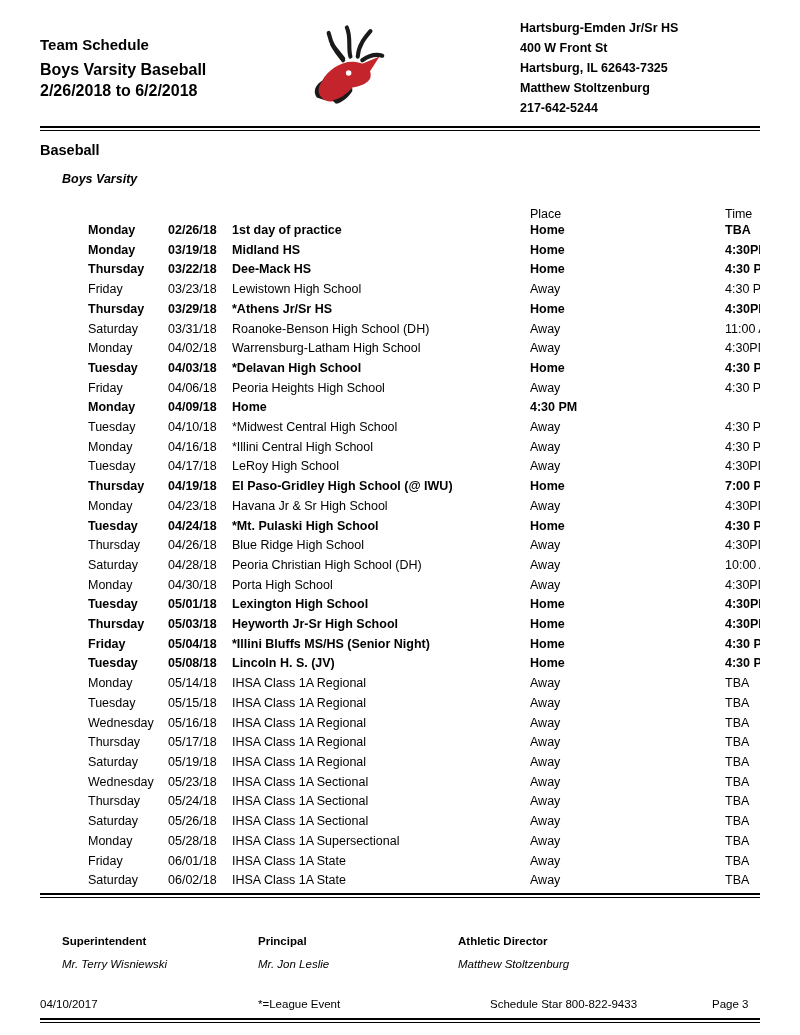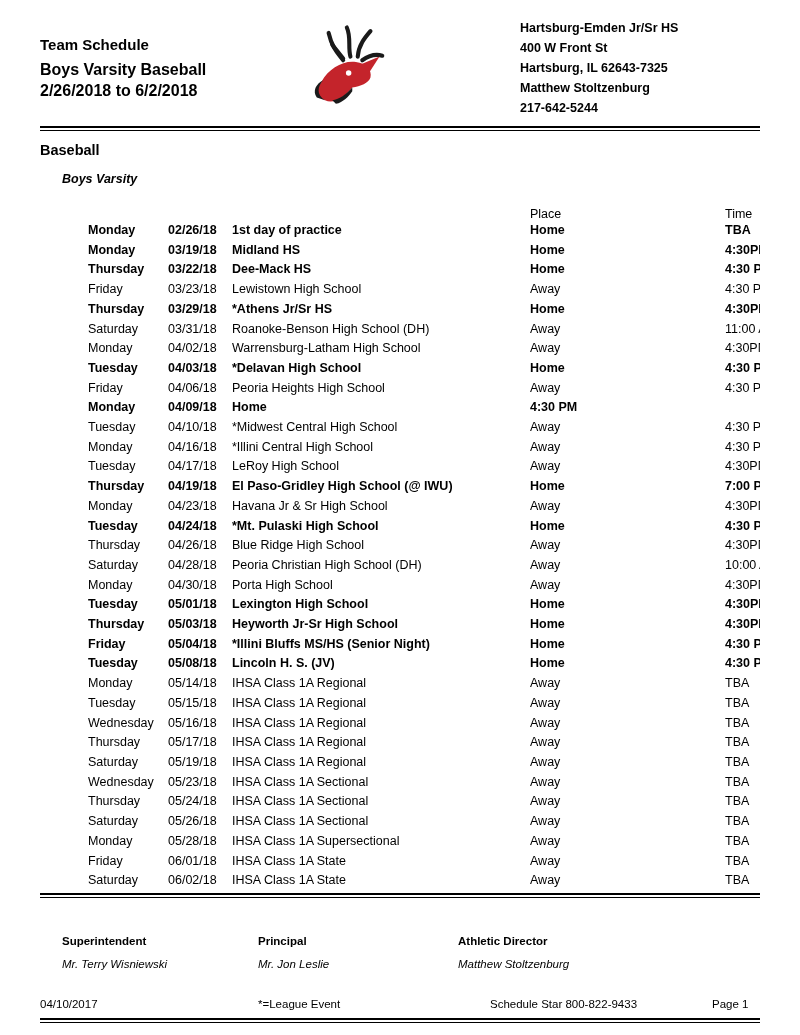--- a/index.html
+++ b/index.html
@@ -347,18 +347,18 @@
       <div class="title">Athletic Director</div>
       <div class="name">Matthew Stoltzenburg</div>
     </div>
   </div>
 
   <div class="bottom">
     <div class="footer-row">
       <span>04/10/2017</span>
       <span>*=League Event</span>
       <span>Schedule Star 800-822-9433</span>
-      <span class="page-num">Page 1</span>
+      <span class="page-num">Page 3</span>
     </div>
     <div class="bottom-rule"></div>
   </div>
 
 </div>
 
 </body></html>

